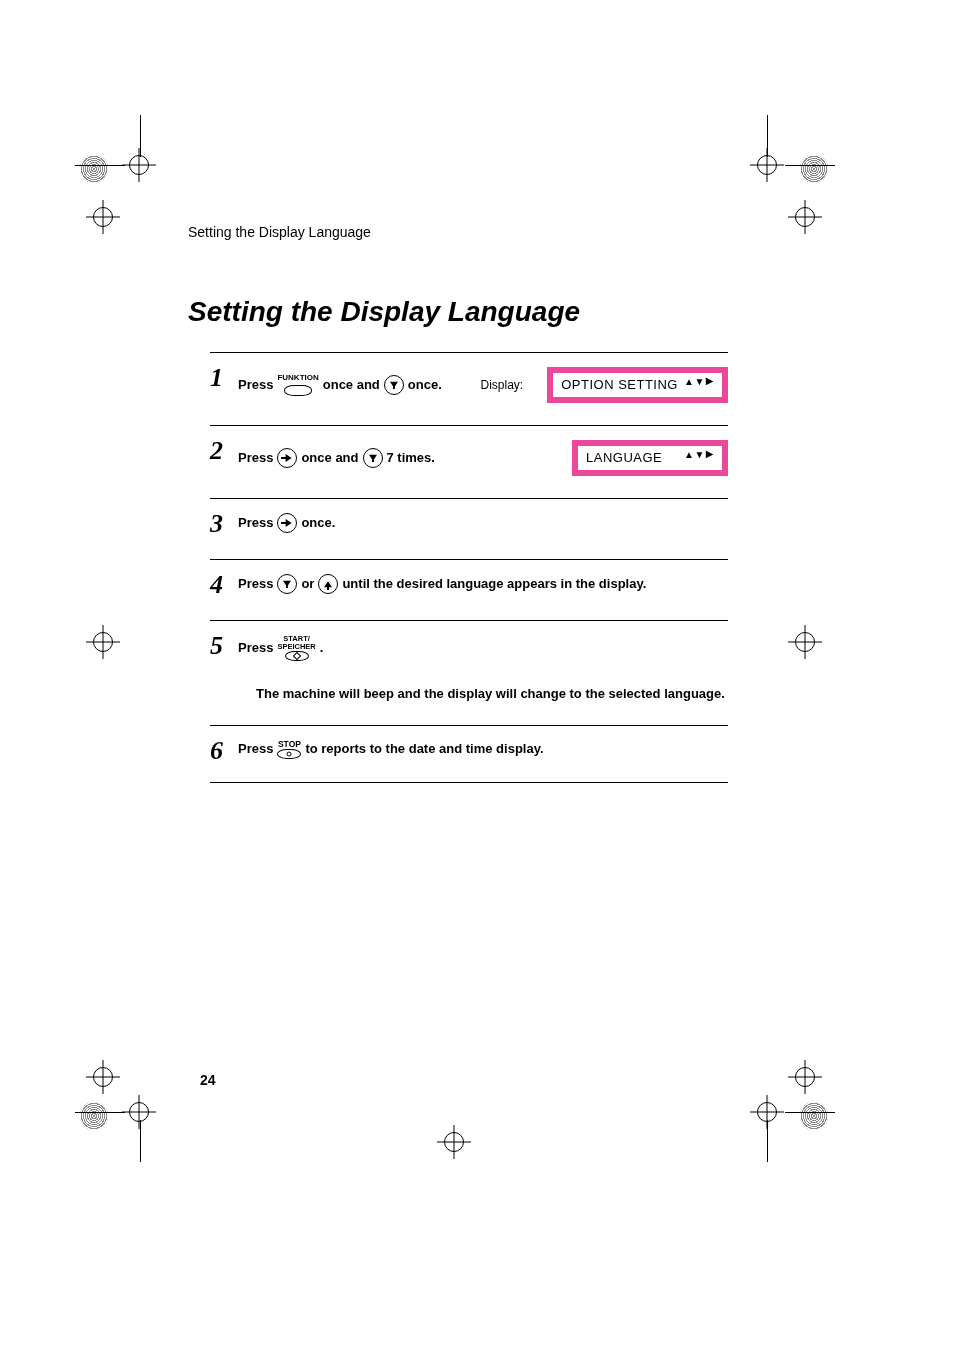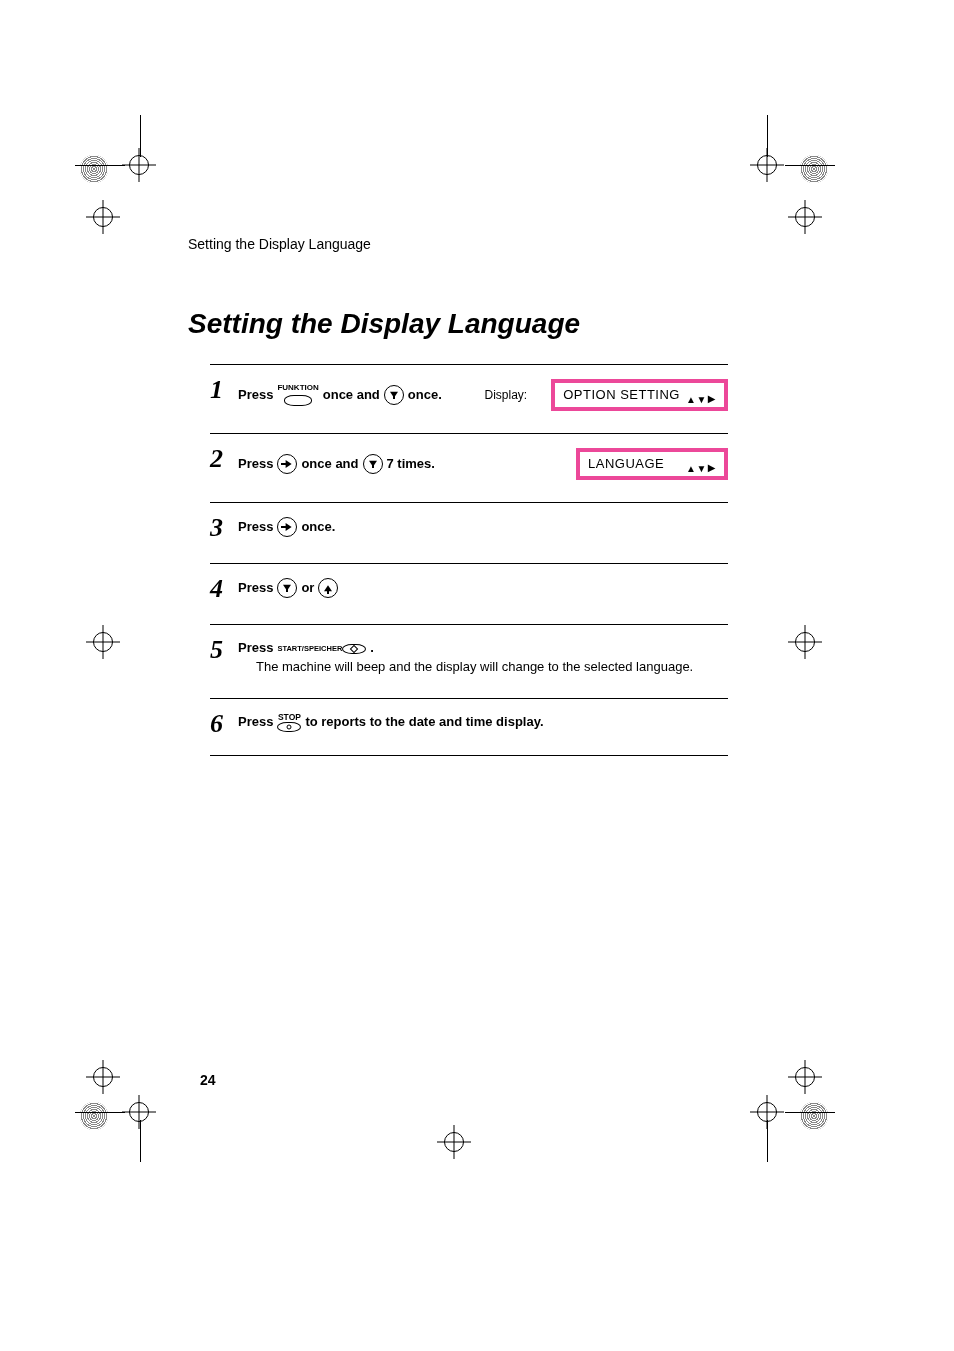--- a/index.html
+++ b/index.html
@@ -48,21 +48,21 @@
   }
   .vline, .hline {
     position: absolute;
     background: #000;
   }
 
   
   .page {
     position: absolute;
     left: 188px;
-    top: 236px;
+    top: 224px;
     width: 540px;
   }
   .running-header {
     font-size: 14px;
     margin-bottom: 56px;
   }
   h1 {
     font-family: Arial, Helvetica, sans-serif;
     font-style: italic;
     font-weight: bold;
@@ -115,26 +115,26 @@
     margin-left: auto;
     display: flex;
     align-items: center;
     gap: 24px;
   }
   .display-label {
     font-size: 12px;
     font-weight: normal;
   }
   .lcd {
-    border: 4px solid #ec4899;
+    border: 6px solid #ec4899;
     padding: 3px 8px;
     font-size: 13px;
     letter-spacing: 0.5px;
     display: flex;
-    align-items: flex-end;
+    align-items: flex-start;
     gap: 6px;
     min-width: 128px;
     justify-content: space-between;
     font-weight: normal;
   }
   .lcd-arrows {
     display: inline-flex;
     flex-direction: row;
     align-items: center;
     gap: 1px;
@@ -142,22 +142,22 @@
     line-height: 1;
   }
   .lcd-updown {
     display: inline-flex;
     flex-direction: column;
     line-height: 0.7;
   }
 
   .note {
     font-size: 13px;
-    margin: 0 0 0 18px;
-    font-weight: normal;
+    margin: 24px 0 0 18px;
+    font-weight: bold;
   }
 
   
   .key-funktion {
     display: inline-flex;
     flex-direction: column;
     align-items: center;
     font-size: 8px;
     font-weight: bold;
     line-height: 1;
@@ -223,21 +223,21 @@
   .key-round.right::before {
     content: "";
     position: absolute;
     top: 50%; left: 3px;
     transform: translateY(-50%);
     height: 2px; width: 5px;
     background: #000;
   }
   .key-start {
     display: inline-flex;
-    flex-direction: row;
+    flex-direction: column;
     align-items: center;
     font-size: 7.5px;
     font-weight: bold;
     line-height: 0.95;
   }
   .key-start .oval {
     width: 22px;
     height: 8px;
     border: 1px solid #000;
     border-radius: 10px / 5px;
@@ -433,20 +433,21 @@
     </div>
 
     <div class="step">
       <div class="step-num">4</div>
       <div class="step-body">
         <div class="step-line1">
           <span>Press</span>
           <span class="key-round down"></span>
           <span>or</span>
           <span class="key-round up"></span>
+          <span>until the desired language appears in the display.</span>
         </div>
       </div>
     </div>
 
     <div class="step">
       <div class="step-num">5</div>
       <div class="step-body">
         <div class="step-line1">
           <span>Press</span>
           <span class="key-start">

